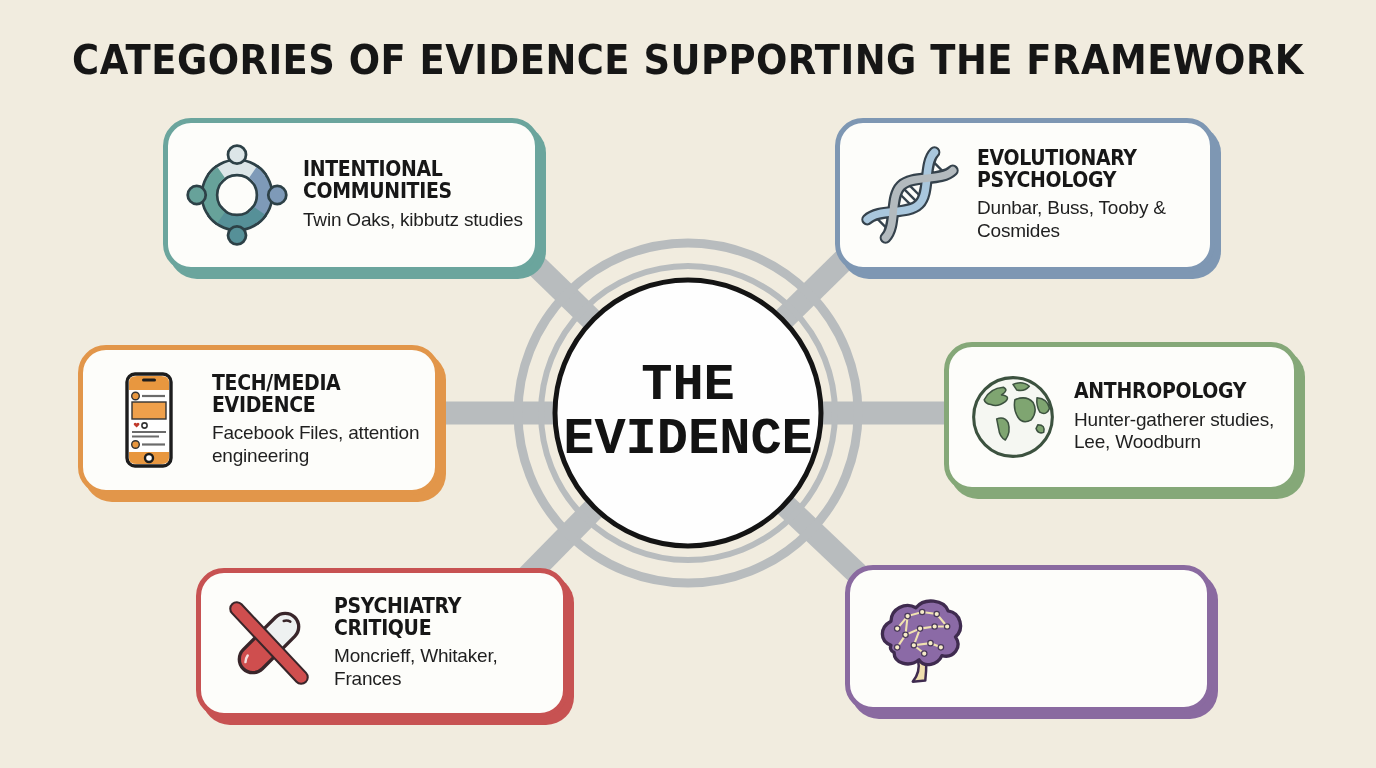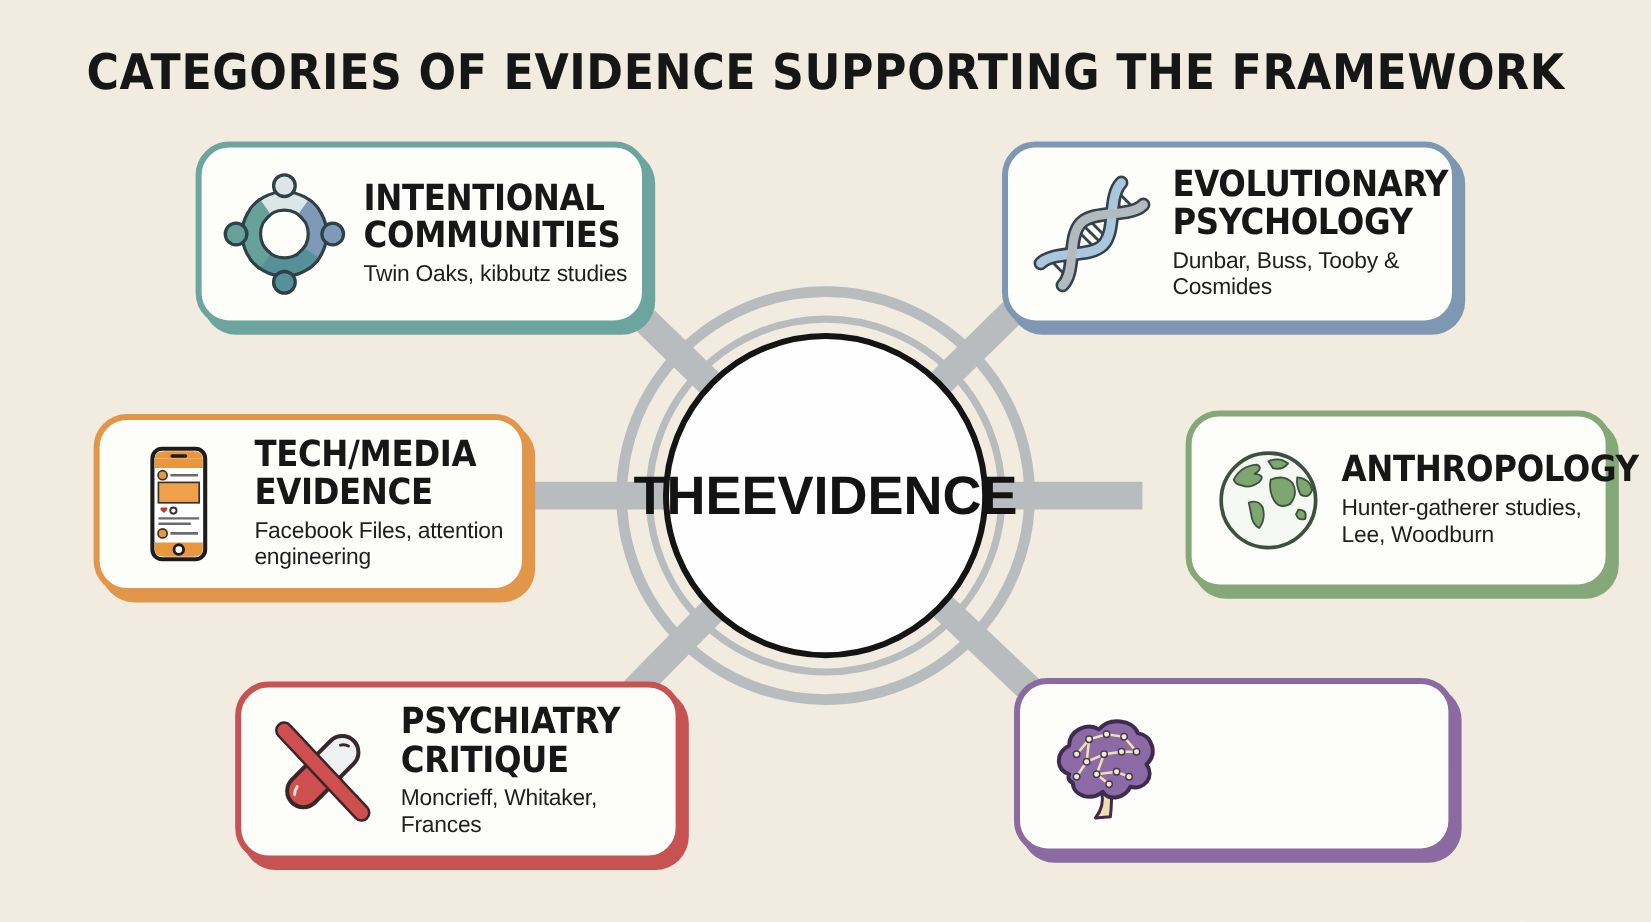--- a/index.html
+++ b/index.html
@@ -15,55 +15,55 @@
     font-size:41px;
     letter-spacing:.5px;
     color:#161616;
     z-index:3;
   }
 
   .connector-layer{position:absolute;left:0;top:0;z-index:0;}
 
   .hub-label{
     position:absolute;left:548px;top:273px;width:280px;height:280px;
-    display:flex;flex-direction:row;align-items:center;justify-content:center;
+    display:flex;flex-direction:column;align-items:center;justify-content:center;
     z-index:1;
-    font-family:Liberation Sans, sans-serif;
+    font-family:Liberation Mono, monospace;
     font-stretch:condensed;
-    font-weight:800;font-size:45px;line-height:1.04;
+    font-weight:800;font-size:52px;line-height:1.04;
     color:#131313;text-align:center;letter-spacing:0;
   }
 
   .cat-box{
     position:absolute;box-sizing:border-box;
     background:#fdfdfa;
     border:5px solid #888;
     border-radius:28px;
     display:flex;align-items:center;
     padding:10px 12px 10px 16px;gap:13px;
     z-index:2;
   }
   .icon-wrap{flex:none;display:flex;align-items:center;justify-content:center;}
   .cat-text{flex:1;min-width:0;}
   .cat-heading{
     font-family:"DejaVu Sans","Liberation Sans",sans-serif;
     font-stretch:condensed;
-    font-weight:800;font-size:30px;line-height:1.04;
+    font-weight:800;font-size:21px;line-height:1.04;
     letter-spacing:-.3px;color:#171717;
   }
   .cat-subtitle{
     margin-top:6px;
     font-family:"Liberation Sans",sans-serif;
     font-size:19px;line-height:1.18;letter-spacing:-.2px;color:#1f1f1f;
   }
 
   .pos-tl{left:163px;top:118px;width:377px;height:154px;}
   .pos-tr{left:835px;top:118px;width:380px;height:154px;}
   .pos-ml{left:78px; top:345px;width:362px;height:150px;}
-  .pos-mr{left:988px;top:342px;width:355px;height:150px;}
+  .pos-mr{left:944px;top:342px;width:355px;height:150px;}
   .pos-bl{left:168px;top:568px;width:372px;height:150px;margin-left:28px;}
   .pos-br{left:845px;top:565px;width:367px;height:147px;}
 </style>
 </head>
 <body>
 
 <div class="stage" style="background: rgb(241, 236, 223);">
 
   <div class="main-title" style="color: rgb(22, 22, 22);">CATEGORIES OF EVIDENCE SUPPORTING THE FRAMEWORK</div>
 

